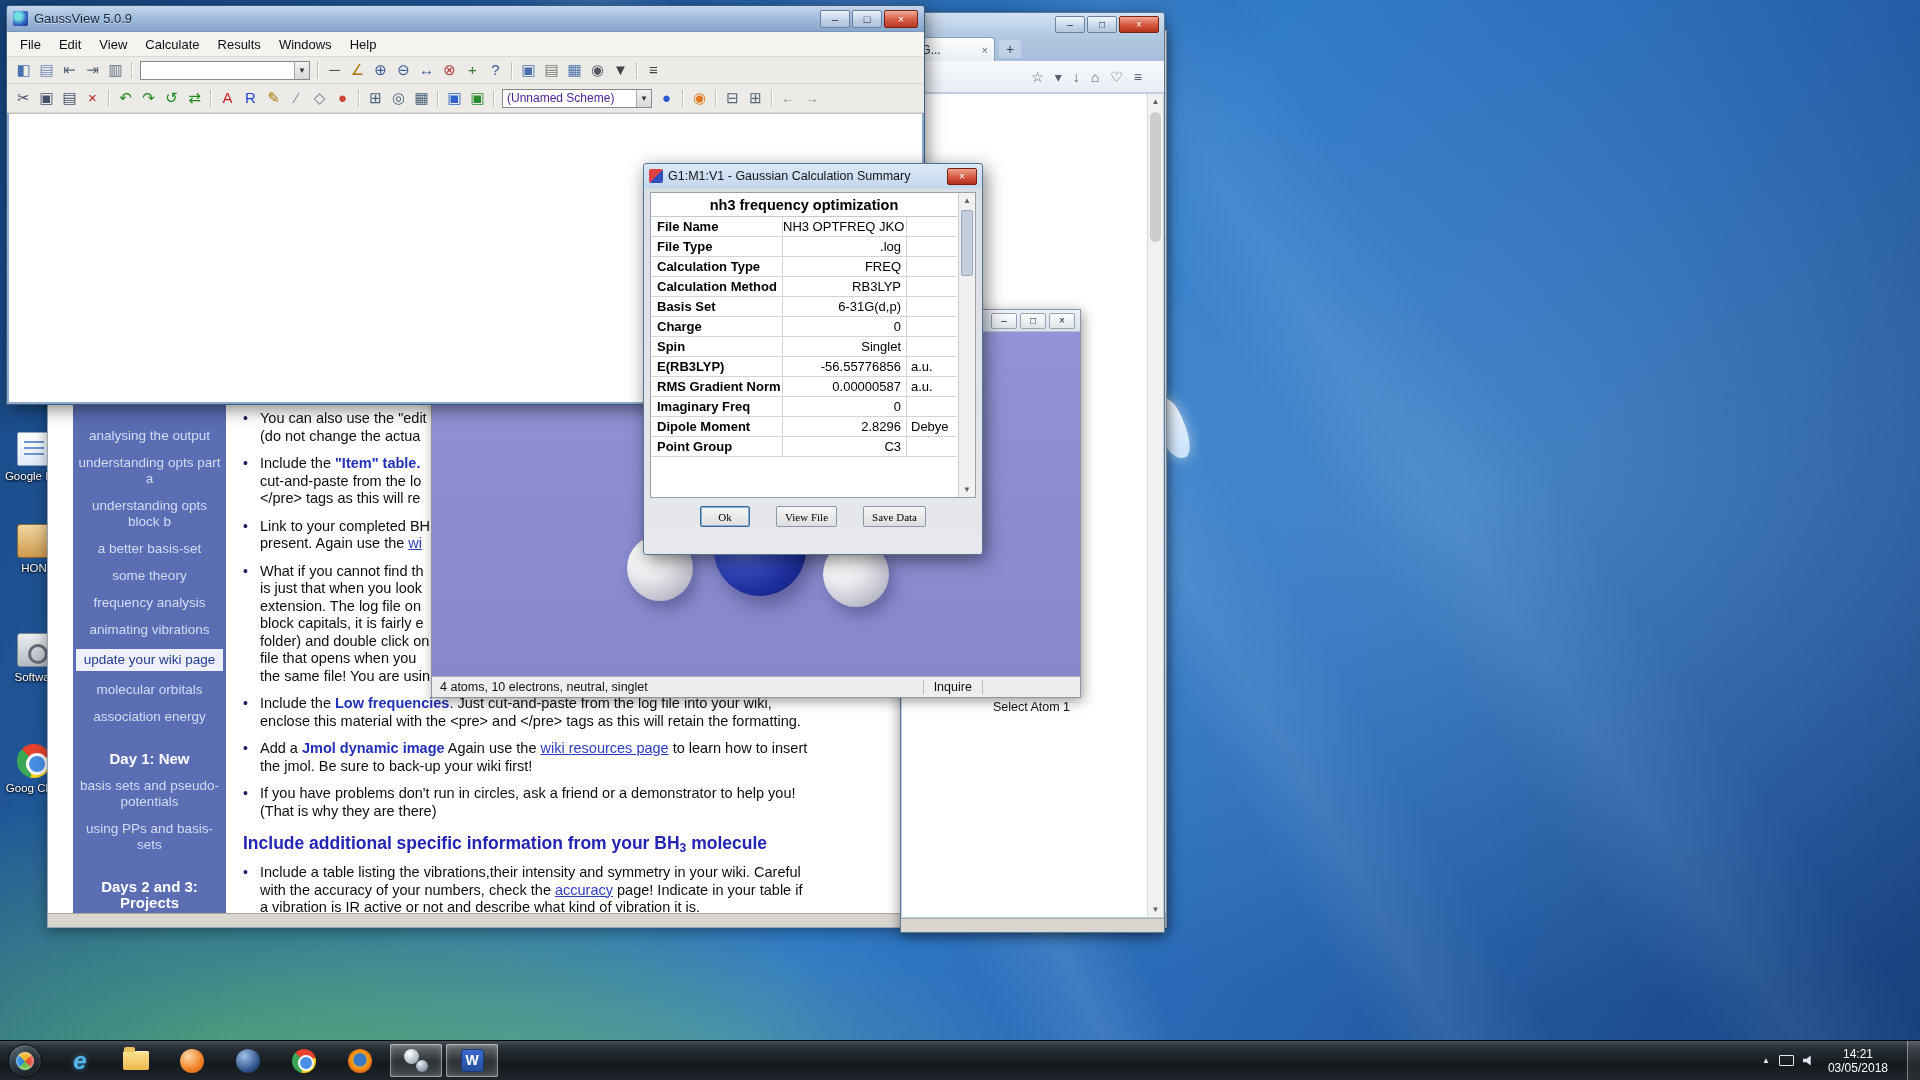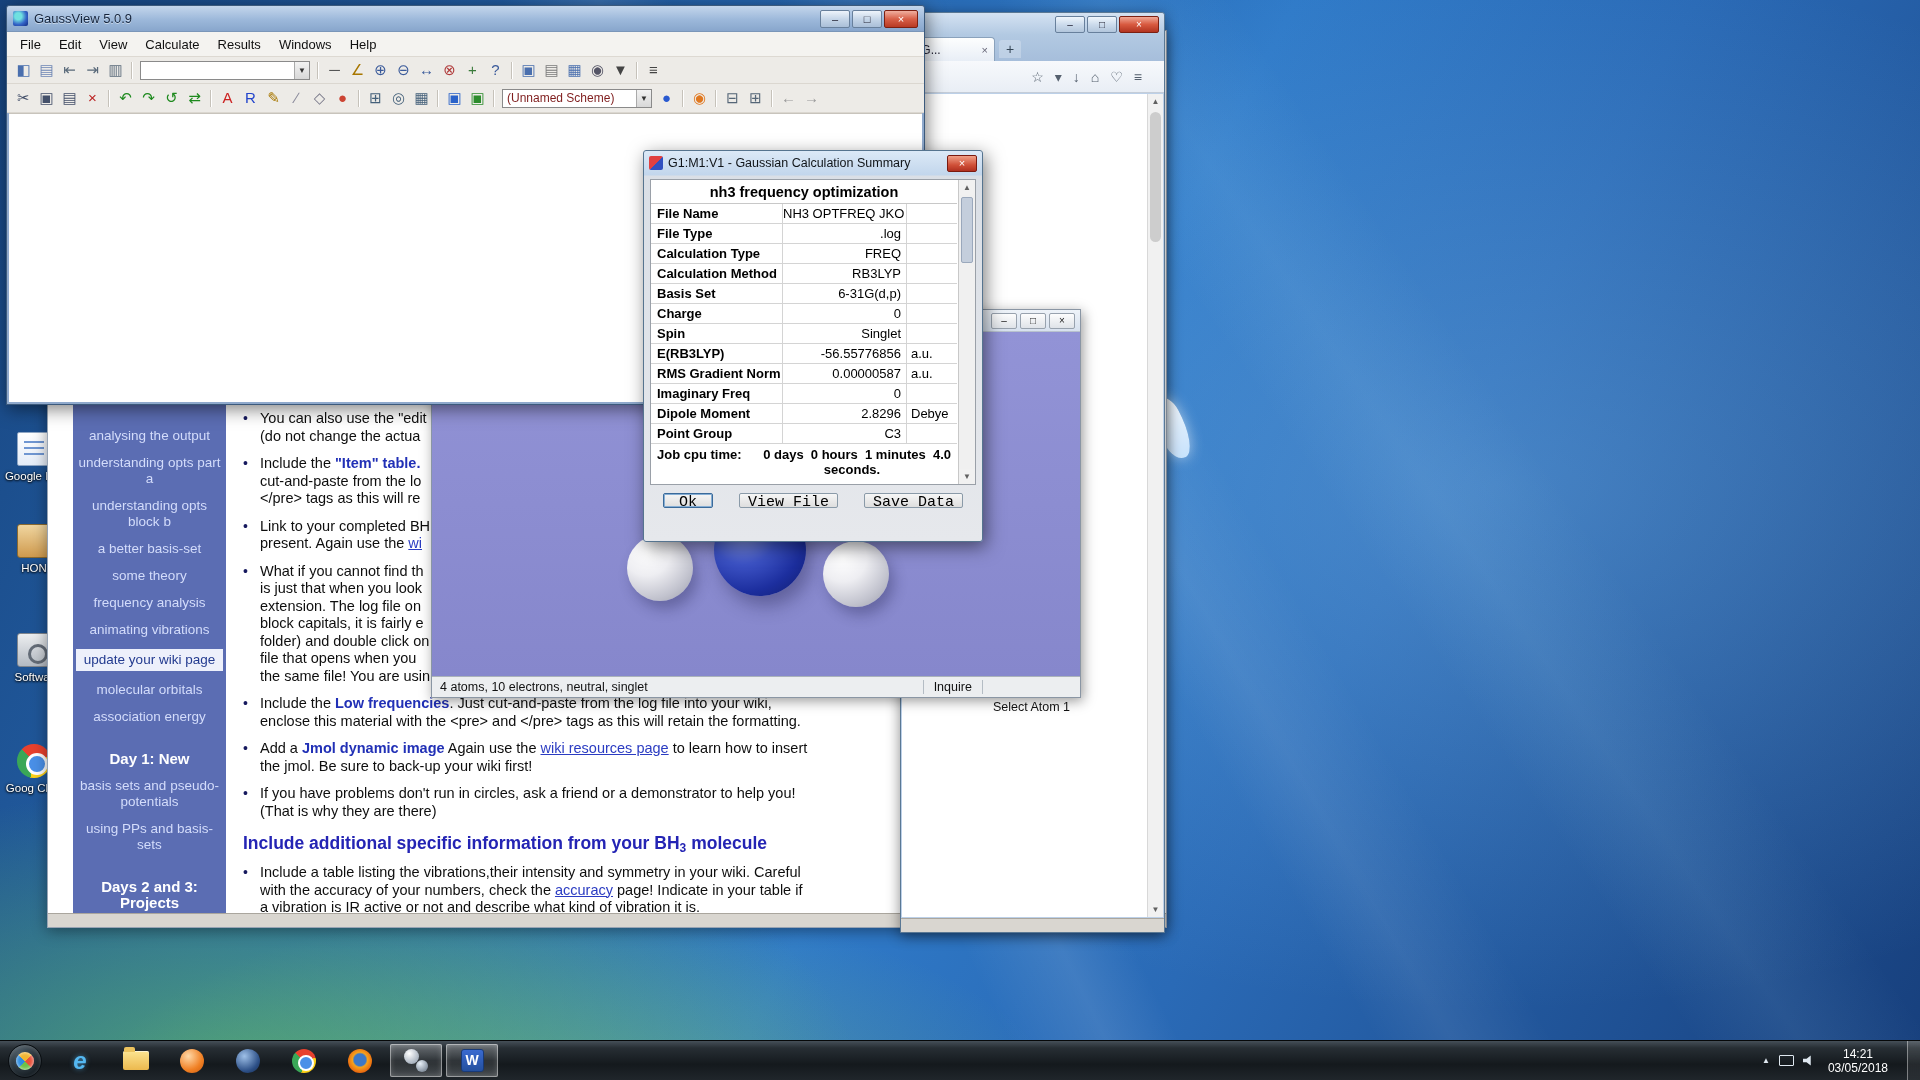--- a/index.html
+++ b/index.html
@@ -113,27 +113,27 @@
   .wbtn2{width:30px;height:18px;margin-left:2px;background:linear-gradient(#eef4fb,#c6d6e8 50%,#aabfd8);
     border:1px solid #68809c;border-radius:2px;font-size:11px;line-height:16px;text-align:center;color:#223;}
   .wbtn2-close{width:34px;background:linear-gradient(#f0b0a0,#d86048 50%,#b83a24);color:#fff;border-color:#7c2012;}
   .gv-menubar{height:25px;background:#f4f3f0;border-bottom:1px solid #ddd9d2;display:flex;align-items:center;padding:0 4px;}
   .menu-item{font-size:13px;color:#101010;padding:3px 9px;cursor:pointer;}
   .gv-tb{height:27px;background:#edebe7;border-bottom:1px solid #dbd7d0;display:flex;align-items:center;padding:0 5px;}
   .gv-tb2{height:29px;}
   .tbicon{width:23px;text-align:center;font-size:15px;line-height:22px;cursor:pointer;flex:none;}
   .tbsep{width:2px;height:17px;border-left:1px solid #c6c2ba;border-right:1px solid #fff;margin:0 4px;flex:none;}
   .tbcombo{display:inline-flex;align-items:center;height:19px;background:#fff;border:1px solid #8a8a8a;margin:0 3px;flex:none;}
-  .tbcombo-t{flex:1;font-size:12px;padding:0 4px;color:#7f1d1d;white-space:nowrap;overflow:hidden;}
+  .tbcombo-t{flex:1;font-size:12px;padding:0 4px;color:#4c1d95;white-space:nowrap;overflow:hidden;}
   .tbcombo-a{width:15px;height:100%;background:linear-gradient(#f2f2f2,#d8d8d8);border-left:1px solid #aaa;
     font-size:8px;line-height:17px;text-align:center;color:#333;}
   .gv-client{flex:1;background:#fff;border-top:1px solid #c8c4bc;margin:0 2px 2px;}
 
   
-  #dlg{position:absolute;left:643px;top:150px;width:340px;height:392px;z-index:60;border:1px solid #56748f;border-radius:3px;
+  #dlg{position:absolute;left:643px;top:163px;width:340px;height:392px;z-index:60;border:1px solid #56748f;border-radius:3px;
     background:linear-gradient(180deg,#dce9f7,#c2d6ec 24px,#dadfe6 25px,#e6e8ec 100%);box-shadow:3px 5px 18px rgba(0,0,0,.5);}
   .dlg-title{height:24px;display:flex;align-items:center;padding:0 5px;}
   .dlg-ico{width:14px;height:14px;border-radius:2px;margin-right:5px;background:linear-gradient(135deg,#e04040 0 50%,#3050c0 50% 100%);}
   .dlg-title-text{font-size:12.5px;color:#101418;flex:1;white-space:nowrap;overflow:hidden;}
   .dlg-close{width:30px;height:17px;background:linear-gradient(#f0a088,#d05038 60%,#b03020);border:1px solid #7a1a10;
     border-radius:2px;color:#fff;text-align:center;line-height:15px;font-size:11px;}
   .dlg-panel{position:relative;margin:4px 6px 0;background:#fff;border:1px solid #9aa0a8;height:306px;}
   .rows-wrap{margin-right:18px;}
   .sum-heading{height:24px;line-height:24px;text-align:center;font-size:14.5px;font-weight:bold;color:#000;border-bottom:1px solid #c8c8c8;}
   .sumrow{display:grid;grid-template-columns:132px 124px 1fr;height:20px;line-height:19px;border-bottom:1px solid #d4d4d4;font-size:13px;color:#000;}
@@ -141,21 +141,21 @@
   .sv{text-align:right;padding-right:5px;border-right:1px solid #d4d4d4;white-space:nowrap;}
   .su{padding-left:4px;}
   .cpu{display:flex;font-weight:bold;font-size:13px;padding:3px 6px 0;color:#000;}
   .cpu-l{width:96px;}
   .cpu-v{flex:1;}
   .cpu1{text-align:right;white-space:pre;}
   .cpu2{text-align:center;}
   .dlg-scroll{position:absolute;top:0;right:0;bottom:0;width:17px;background:#f0f0f0;border-left:1px solid #c8c8c8;}
   .dlg-scroll .sthumb{top:17px;height:66px;background:#c4cedc;border:1px solid #9aa8bc;border-radius:2px;}
   .dlg-btns{display:flex;justify-content:center;gap:26px;margin-top:8px;}
-  .dbtn{min-width:50px;height:15px;font-size:15px;font-family:Liberation Mono, monospace;color:#000;
+  .dbtn{min-width:50px;height:21px;font-size:11px;font-family:Liberation Serif, serif;color:#000;
     background:linear-gradient(#f6f6f6,#dedede);border:1px solid #8a9aa8;border-radius:2px;padding:0 8px;}
   .dbtn:first-child{border-color:#3a6a9a;box-shadow:0 0 0 1px #86aed4 inset;}
 
   
   #taskbar{position:absolute;left:0;right:0;bottom:0;height:40px;z-index:100;display:flex;align-items:center;
     background:linear-gradient(#454f58,#272e34 18%,#14191d 60%,#20262b);border-top:1px solid #060809;}
   .orb{width:34px;height:34px;margin:0 10px 0 8px;border-radius:50%;position:relative;flex:none;
     background:radial-gradient(circle at 35% 30%,#4a5a66,#1a2228 70%);border:1px solid #0a0e12;
     box-shadow:inset 0 2px 4px rgba(255,255,255,.25);}
   .orb-flag{position:absolute;left:7px;top:7px;width:18px;height:18px;border-radius:50%;transform:rotate(45deg);
@@ -497,27 +497,20 @@
             <div class="sl">Dipole Moment</div>
             <div class="sv">2.8296</div>
             <div class="su">Debye</div>
           </div>
           <div class="sumrow">
             <div class="sl">Point Group</div>
             <div class="sv">C3</div>
             <div class="su"></div>
           </div>
         </div>
-      <div class="cpu">
-        <div class="cpu-l">Job cpu time:</div>
-        <div class="cpu-v">
-          <div class="cpu1">0 days  0 hours  1 minutes  4.0</div>
-          <div class="cpu2">seconds.</div>
-        </div>
-      </div>
     </div>
     <div class="dlg-scroll">
       <span class="sarr">▲</span>
       <div class="sthumb"></div>
       <span class="sarr sdown">▼</span>
     </div>
   </div>
   <div id="dlg-btns" class="dlg-btns">
       <button class="dbtn">Ok</button>
       <button class="dbtn">View File</button>

